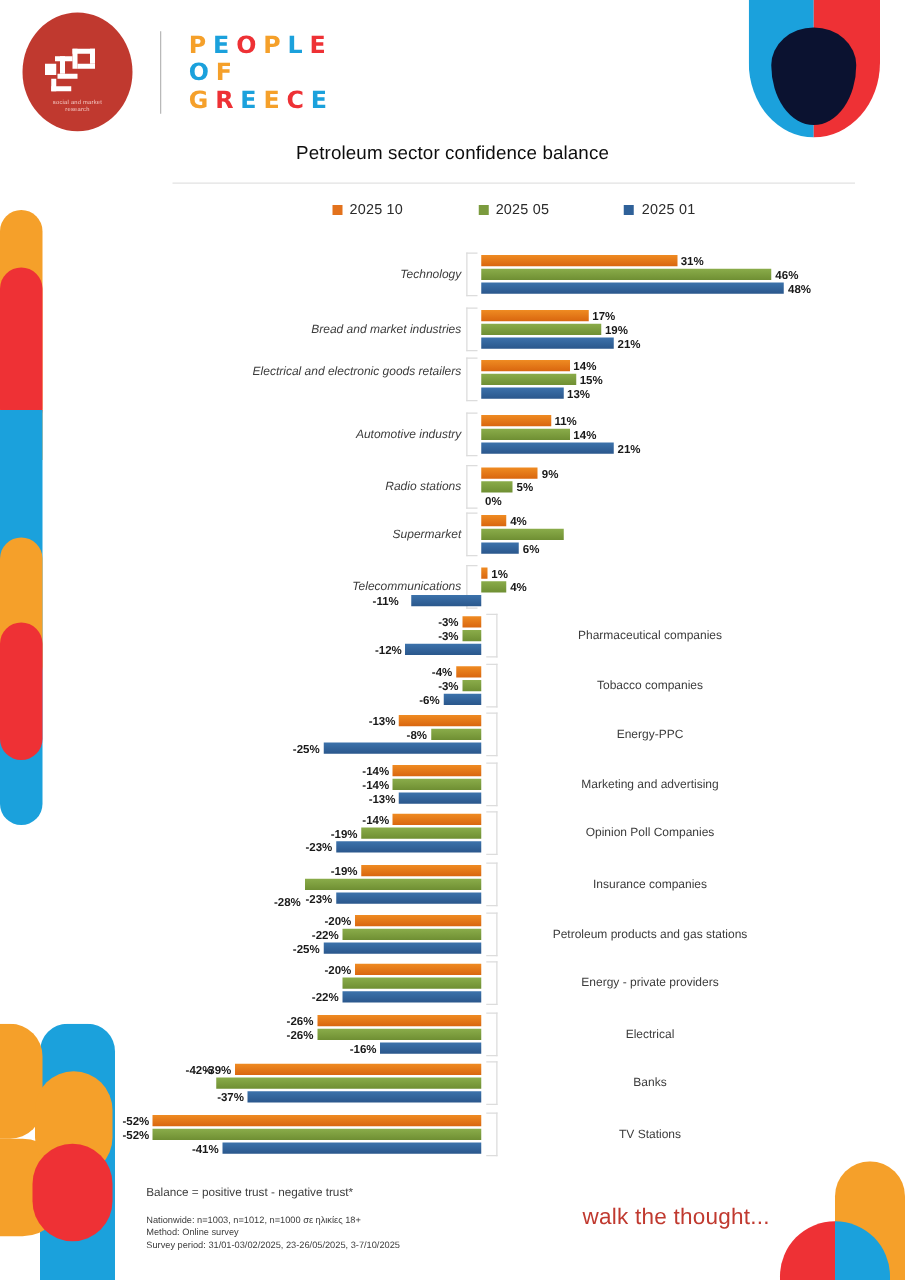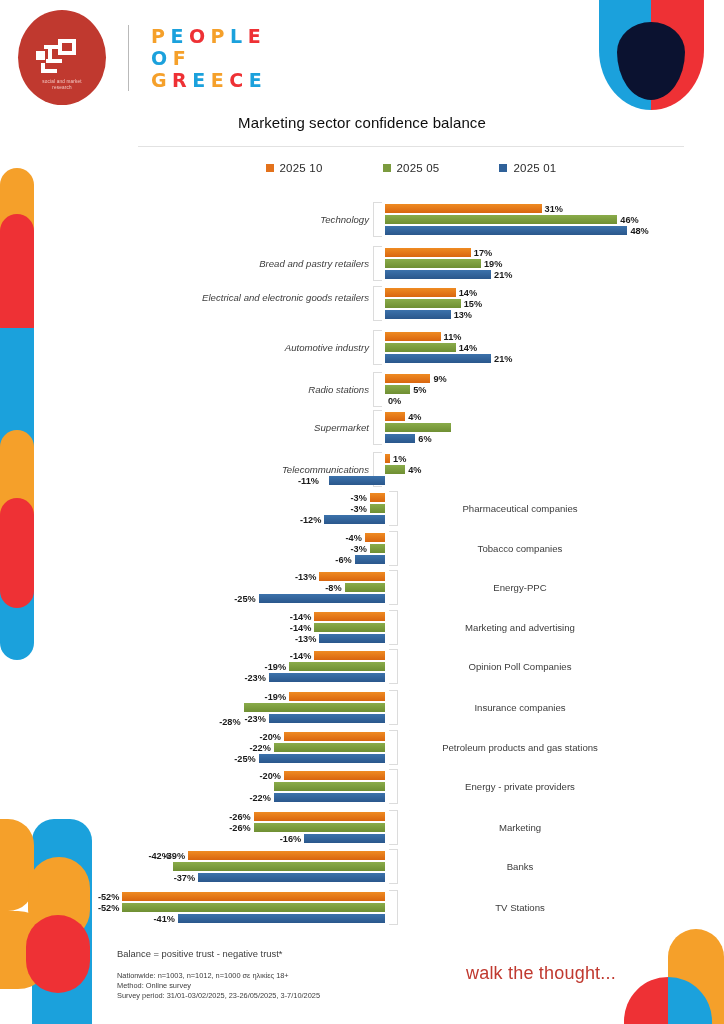--- a/index.html
+++ b/index.html
@@ -156,21 +156,21 @@
       </div>
     </div>
     <div class="logo-divider"></div>
     <div class="logo-words">
       <div class="lw"><span style="color:#F5A02A">P</span><span style="color:#1BA1DC">E</span><span style="color:#EE3135">O</span><span style="color:#F5A02A">P</span><span style="color:#1BA1DC">L</span><span style="color:#EE3135">E</span></div>
       <div class="lw"><span style="color:#1BA1DC">O</span><span style="color:#F5A02A">F</span></div>
       <div class="lw"><span style="color:#F5A02A">G</span><span style="color:#EE3135">R</span><span style="color:#1BA1DC">E</span><span style="color:#F5A02A">E</span><span style="color:#EE3135">C</span><span style="color:#1BA1DC">E</span></div>
     </div>
   </div>
 
-  <div class="chart-title">Marketing sector confidence balance</div>
+  <div class="chart-title">Petroleum sector confidence balance</div>
   <div class="title-rule"></div>
 
   <div class="legend" id="legend">
       <div class="legend-item">
         <span class="legend-swatch" style="background: rgb(227, 114, 28);"></span>
         <span class="legend-label">2025 10</span>
       </div>
       <div class="legend-item">
         <span class="legend-swatch" style="background: rgb(123, 155, 62);"></span>
         <span class="legend-label">2025 05</span>
@@ -188,21 +188,21 @@
         <div class="cat-label pos-side" style="right: 329px; width: 170px; top: 9.5px;">Technology</div>
         <div class="bar s0" style="top: 0px; width: 156.55px; left: 247px;"></div>
         <div class="dlabel" style="top: 0.5px; left: 406.55px;">31%</div>
         <div class="bar s1" style="top: 11px; width: 232.3px; left: 247px;"></div>
         <div class="dlabel" style="top: 11.5px; left: 482.3px;">46%</div>
         <div class="bar s2" style="top: 22px; width: 242.4px; left: 247px;"></div>
         <div class="dlabel" style="top: 22.5px; left: 492.4px;">48%</div>
       </div>
       <div class="cat" style="top: 58px; height: 31px;">
         <div class="bracket left" style="top: -2px; height: 35px; left: 235px;"></div>
-        <div class="cat-label pos-side" style="right: 329px; width: 170px; top: 9.5px;">Bread and pastry retailers</div>
+        <div class="cat-label pos-side" style="right: 329px; width: 170px; top: 9.5px;">Bread and market industries</div>
         <div class="bar s0" style="top: 0px; width: 85.85px; left: 247px;"></div>
         <div class="dlabel" style="top: 0.5px; left: 335.85px;">17%</div>
         <div class="bar s1" style="top: 11px; width: 95.95px; left: 247px;"></div>
         <div class="dlabel" style="top: 11.5px; left: 345.95px;">19%</div>
         <div class="bar s2" style="top: 22px; width: 106.05px; left: 247px;"></div>
         <div class="dlabel" style="top: 22.5px; left: 356.05px;">21%</div>
       </div>
       <div class="cat" style="top: 98px; height: 31px;">
         <div class="bracket left" style="top: -2px; height: 35px; left: 235px;"></div>
         <div class="cat-label pos-side" style="right: 329px; width: 170px; top: 3.5px;">Electrical and electronic goods retailers</div>
@@ -325,21 +325,21 @@
         <div class="bracket right" style="top: -2px; height: 35px; left: 251px;"></div>
         <div class="cat-label neg-side" style="left: 267px; width: 230px; top: 9.5px;">Energy - private providers</div>
         <div class="bar s0" style="top: 0px; width: 101px; left: 146px;"></div>
         <div class="dlabel" style="top: 0.5px; right: 417px;">-20%</div>
         <div class="bar s1" style="top: 11px; width: 111.1px; left: 135.9px;"></div>
         <div class="bar s2" style="top: 22px; width: 111.1px; left: 135.9px;"></div>
         <div class="dlabel" style="top: 22.5px; right: 427.1px;">-22%</div>
       </div>
       <div class="cat" style="top: 622px; height: 31px;">
         <div class="bracket right" style="top: -2px; height: 35px; left: 251px;"></div>
-        <div class="cat-label neg-side" style="left: 267px; width: 230px; top: 9.5px;">Marketing</div>
+        <div class="cat-label neg-side" style="left: 267px; width: 230px; top: 9.5px;">Electrical</div>
         <div class="bar s0" style="top: 0px; width: 131.3px; left: 115.7px;"></div>
         <div class="dlabel" style="top: 0.5px; right: 447.3px;">-26%</div>
         <div class="bar s1" style="top: 11px; width: 131.3px; left: 115.7px;"></div>
         <div class="dlabel" style="top: 11.5px; right: 447.3px;">-26%</div>
         <div class="bar s2" style="top: 22px; width: 80.8px; left: 166.2px;"></div>
         <div class="dlabel" style="top: 22.5px; right: 396.8px;">-16%</div>
       </div>
       <div class="cat" style="top: 661px; height: 31px;">
         <div class="bracket right" style="top: -2px; height: 35px; left: 251px;"></div>
         <div class="cat-label neg-side" style="left: 267px; width: 230px; top: 9.5px;">Banks</div>

